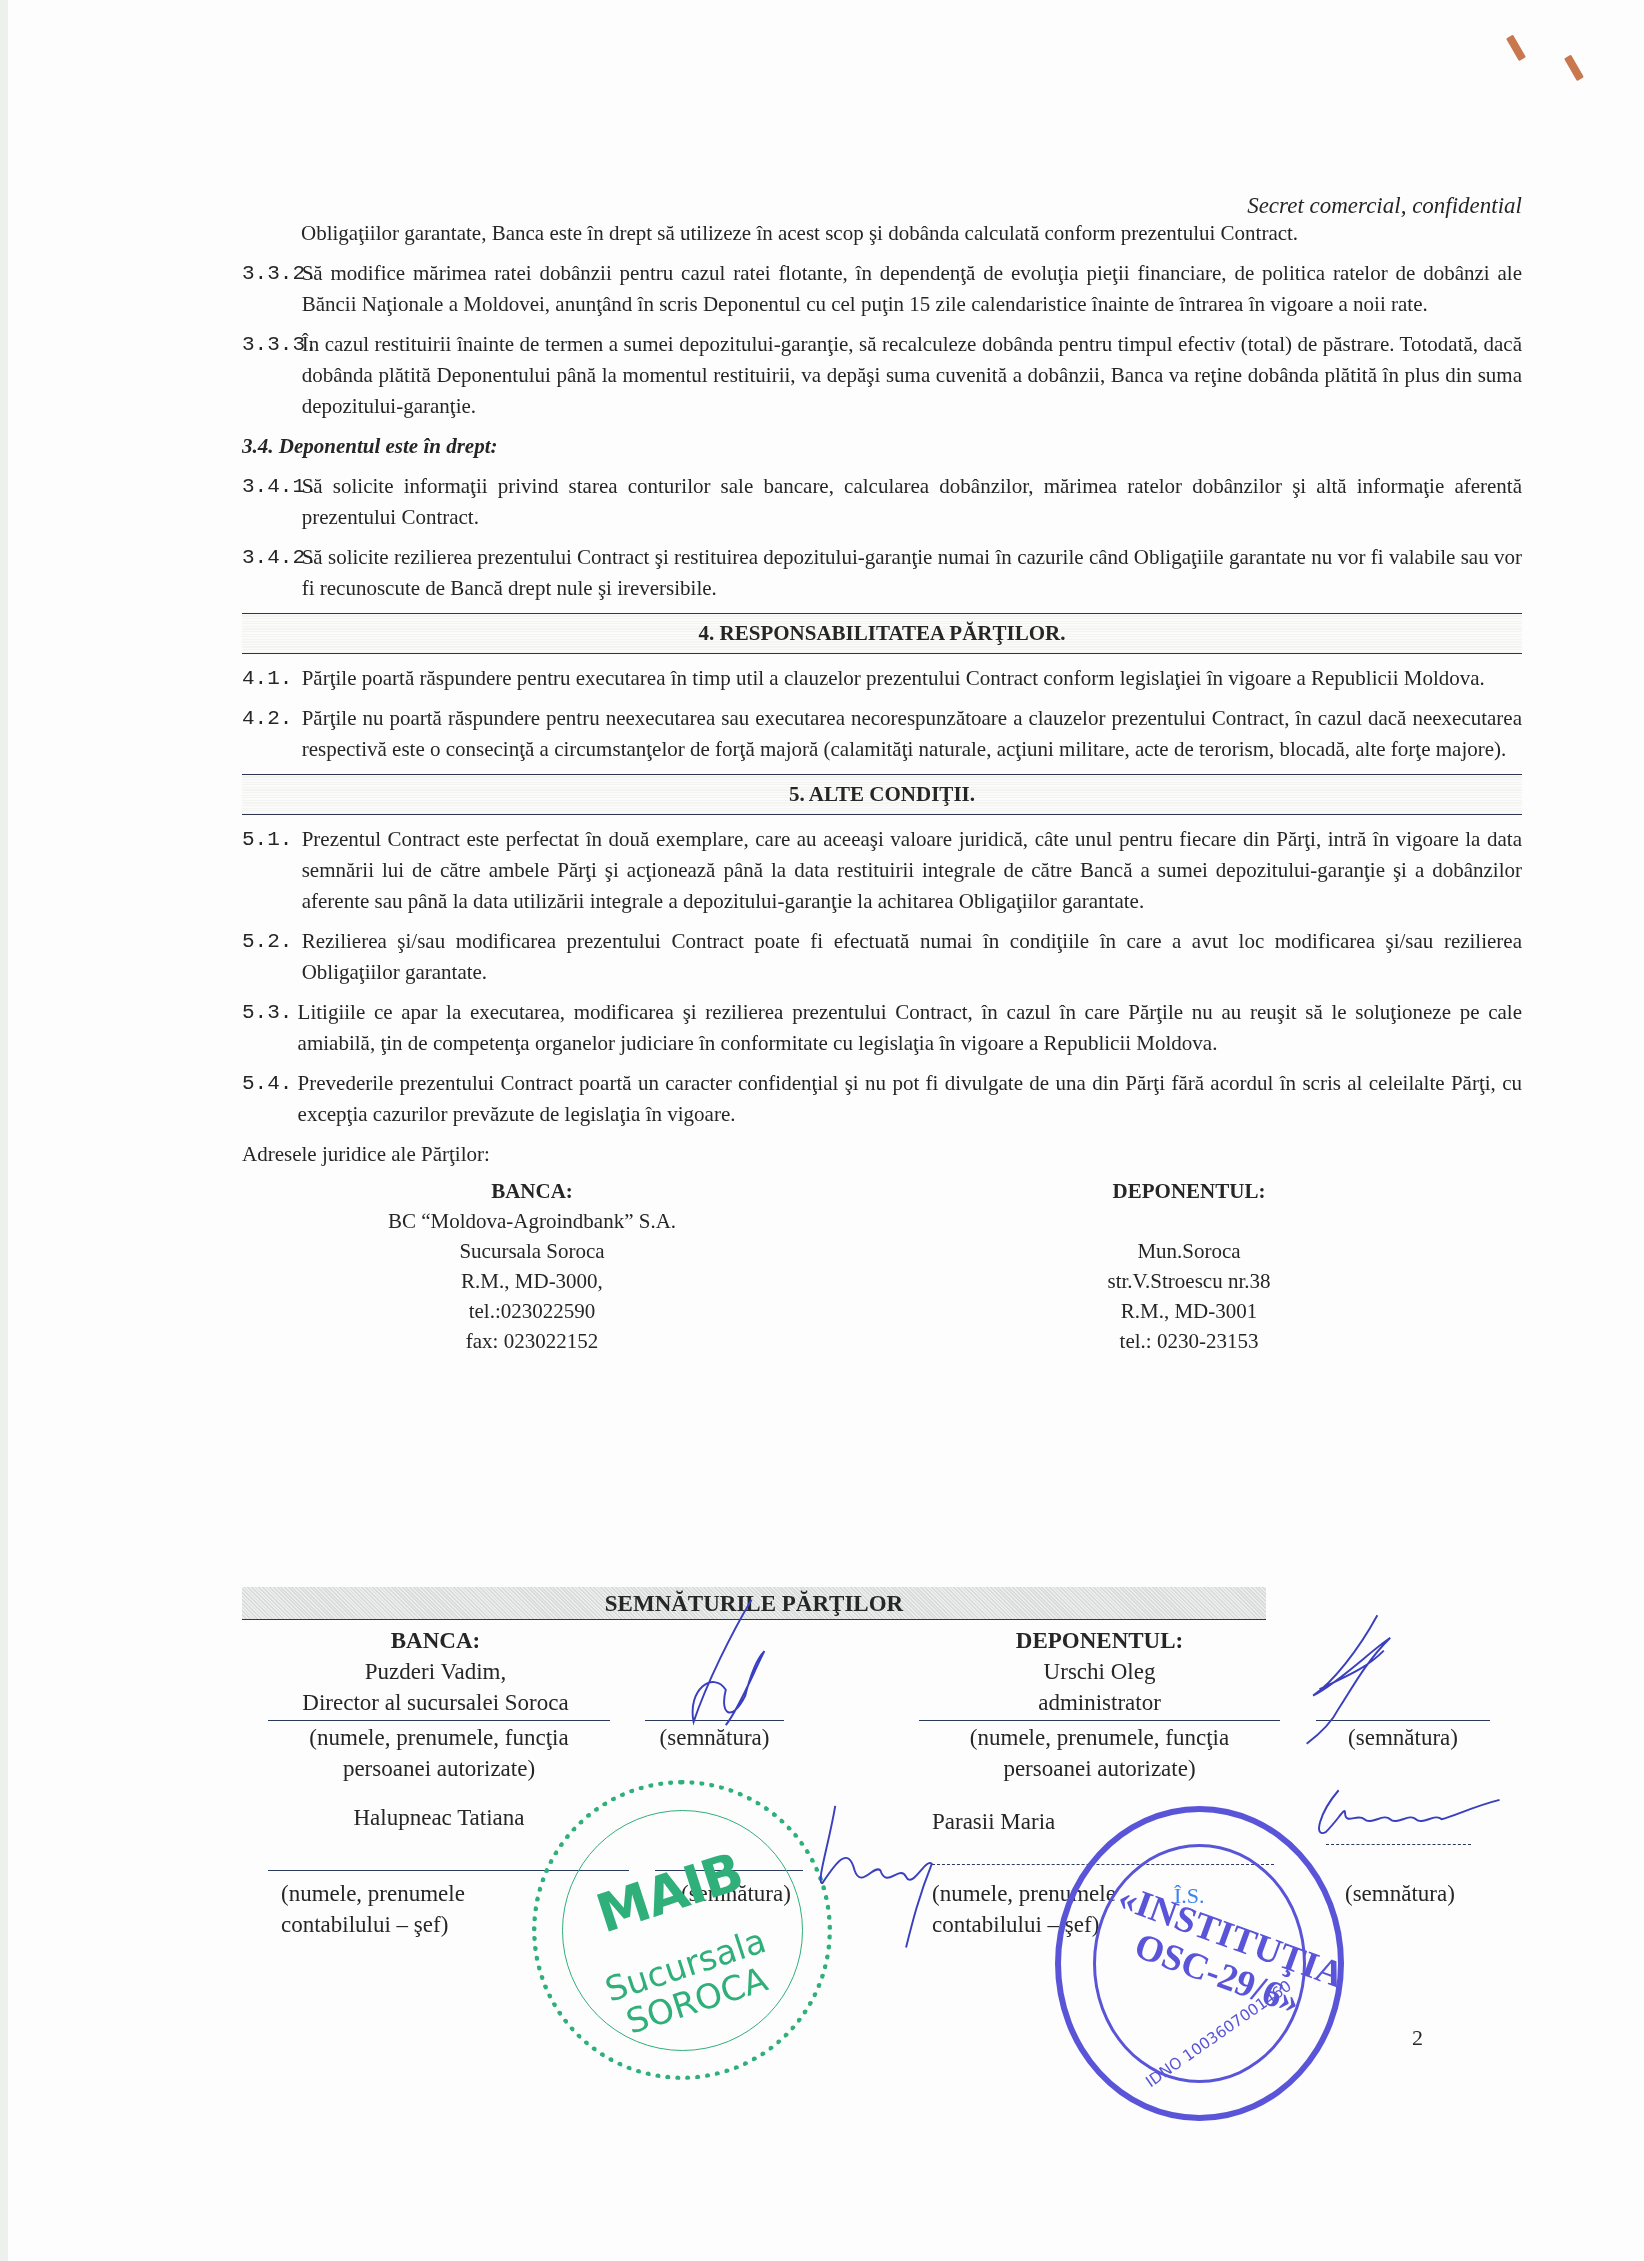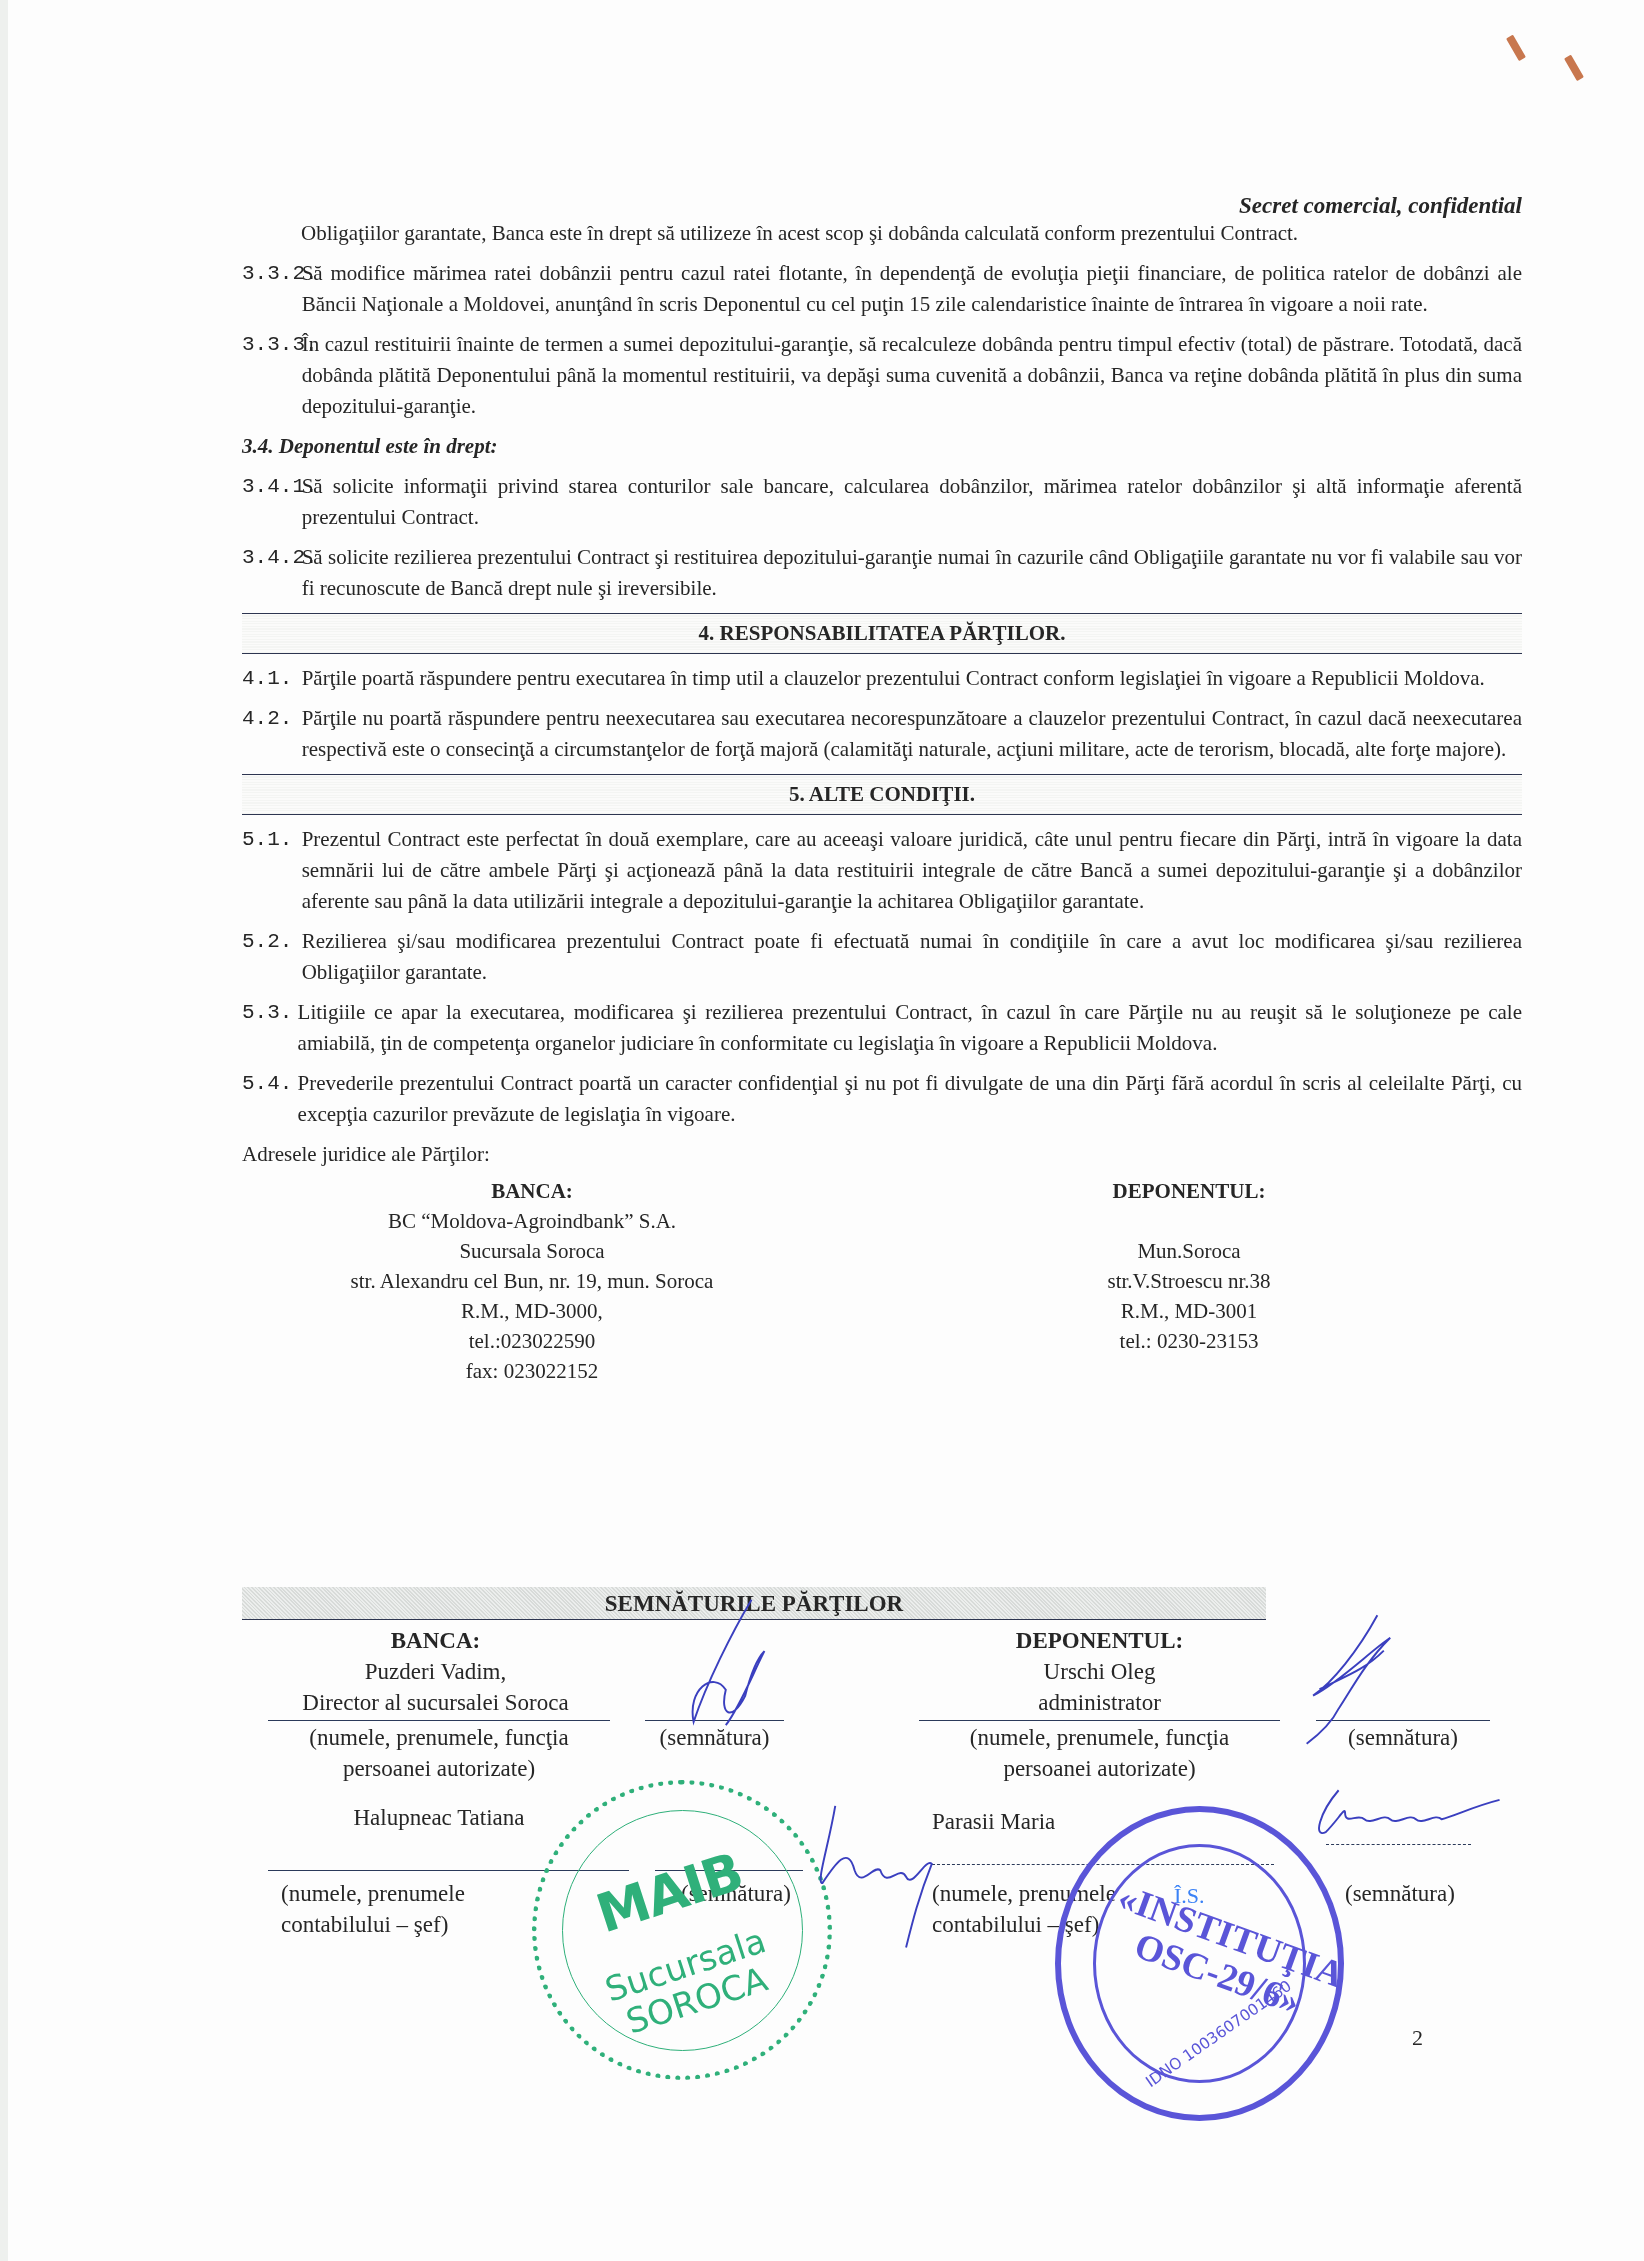--- a/index.html
+++ b/index.html
@@ -5,21 +5,21 @@
   html, body { margin: 0; padding: 0; }
   body {
     width: 1645px; height: 2261px; position: relative; overflow: hidden;
     background: #fdfdfd;
     font-family: "Liberation Serif", "DejaVu Serif", serif;
     color: #262626;
   }
   .scan-edge-left { position: absolute; left: 0; top: 0; width: 7.7px; height: 2261px; background: #eef0ee; }
   .staple { position: absolute; width: 7.7px; height: 26px; background: #c8774e; transform: rotate(-30deg); border-radius: 1.3px; }
   .page { position: absolute; left: 242px; top: 0; width: 1280px; }
-  .header-note { position: absolute; right: 0; top: 193px; font-style: italic; font-size: 23px; font-weight: bold; }
+  .header-note { position: absolute; right: 0; top: 193px; font-style: italic; font-size: 23px; }
   .flow { position: absolute; left: 0; top: 218px; width: 1280px; font-size: 21px; line-height: 31px; }
   .para { display: flex; text-align: justify; margin-bottom: 9px; }
   .para .num { width: 52px; flex: none; padding-right: 7.7px; font-family: Liberation Mono, monospace; }
   .para .txt { flex: 1; }
   .cont { padding-left: 59px; text-align: justify; margin-bottom: 9px; }
   .subhead { font-weight: bold; font-style: italic; margin: 2.6px 0 9px 0; }
   .section-band {
     border-top: 1.9px solid #2d3550; border-bottom: 1.9px solid #2d3550;
     background: repeating-linear-gradient(0deg, #f4f5f3 0 1.3px, #fbfbfa 1.3px 2.6px);
     text-align: center; font-weight: bold; height: 39px; line-height: 39px; margin: 2.6px 0 9px 0;
@@ -114,21 +114,20 @@
       <span class="num">5.4.</span>
       <span class="txt">Prevederile prezentului Contract poartă un caracter confidenţial şi nu pot fi divulgate de una din Părţi fără acordul în scris al celeilalte Părţi, cu excepţia cazurilor prevăzute de legislaţia în vigoare.</span>
     </div>
 
     <div class="addr-title">Adresele juridice ale Părţilor:</div>
     <div class="addr-cols">
       <div class="addr-col left">
         <div class="title">BANCA:</div>
         <div>BC “Moldova-Agroindbank” S.A.</div>
         <div>Sucursala Soroca</div>
-        <div>str. Alexandru cel Bun, nr. 19, mun. Soroca</div>
         <div>R.M., MD-3000,</div>
         <div>tel.:023022590</div>
         <div>fax: 023022152</div>
       </div>
       <div class="addr-col right">
         <div class="title">DEPONENTUL:</div>
         <div class="gap"></div>
         <div>Mun.Soroca</div>
         <div>str.V.Stroescu nr.38</div>
         <div>R.M., MD-3001</div>

